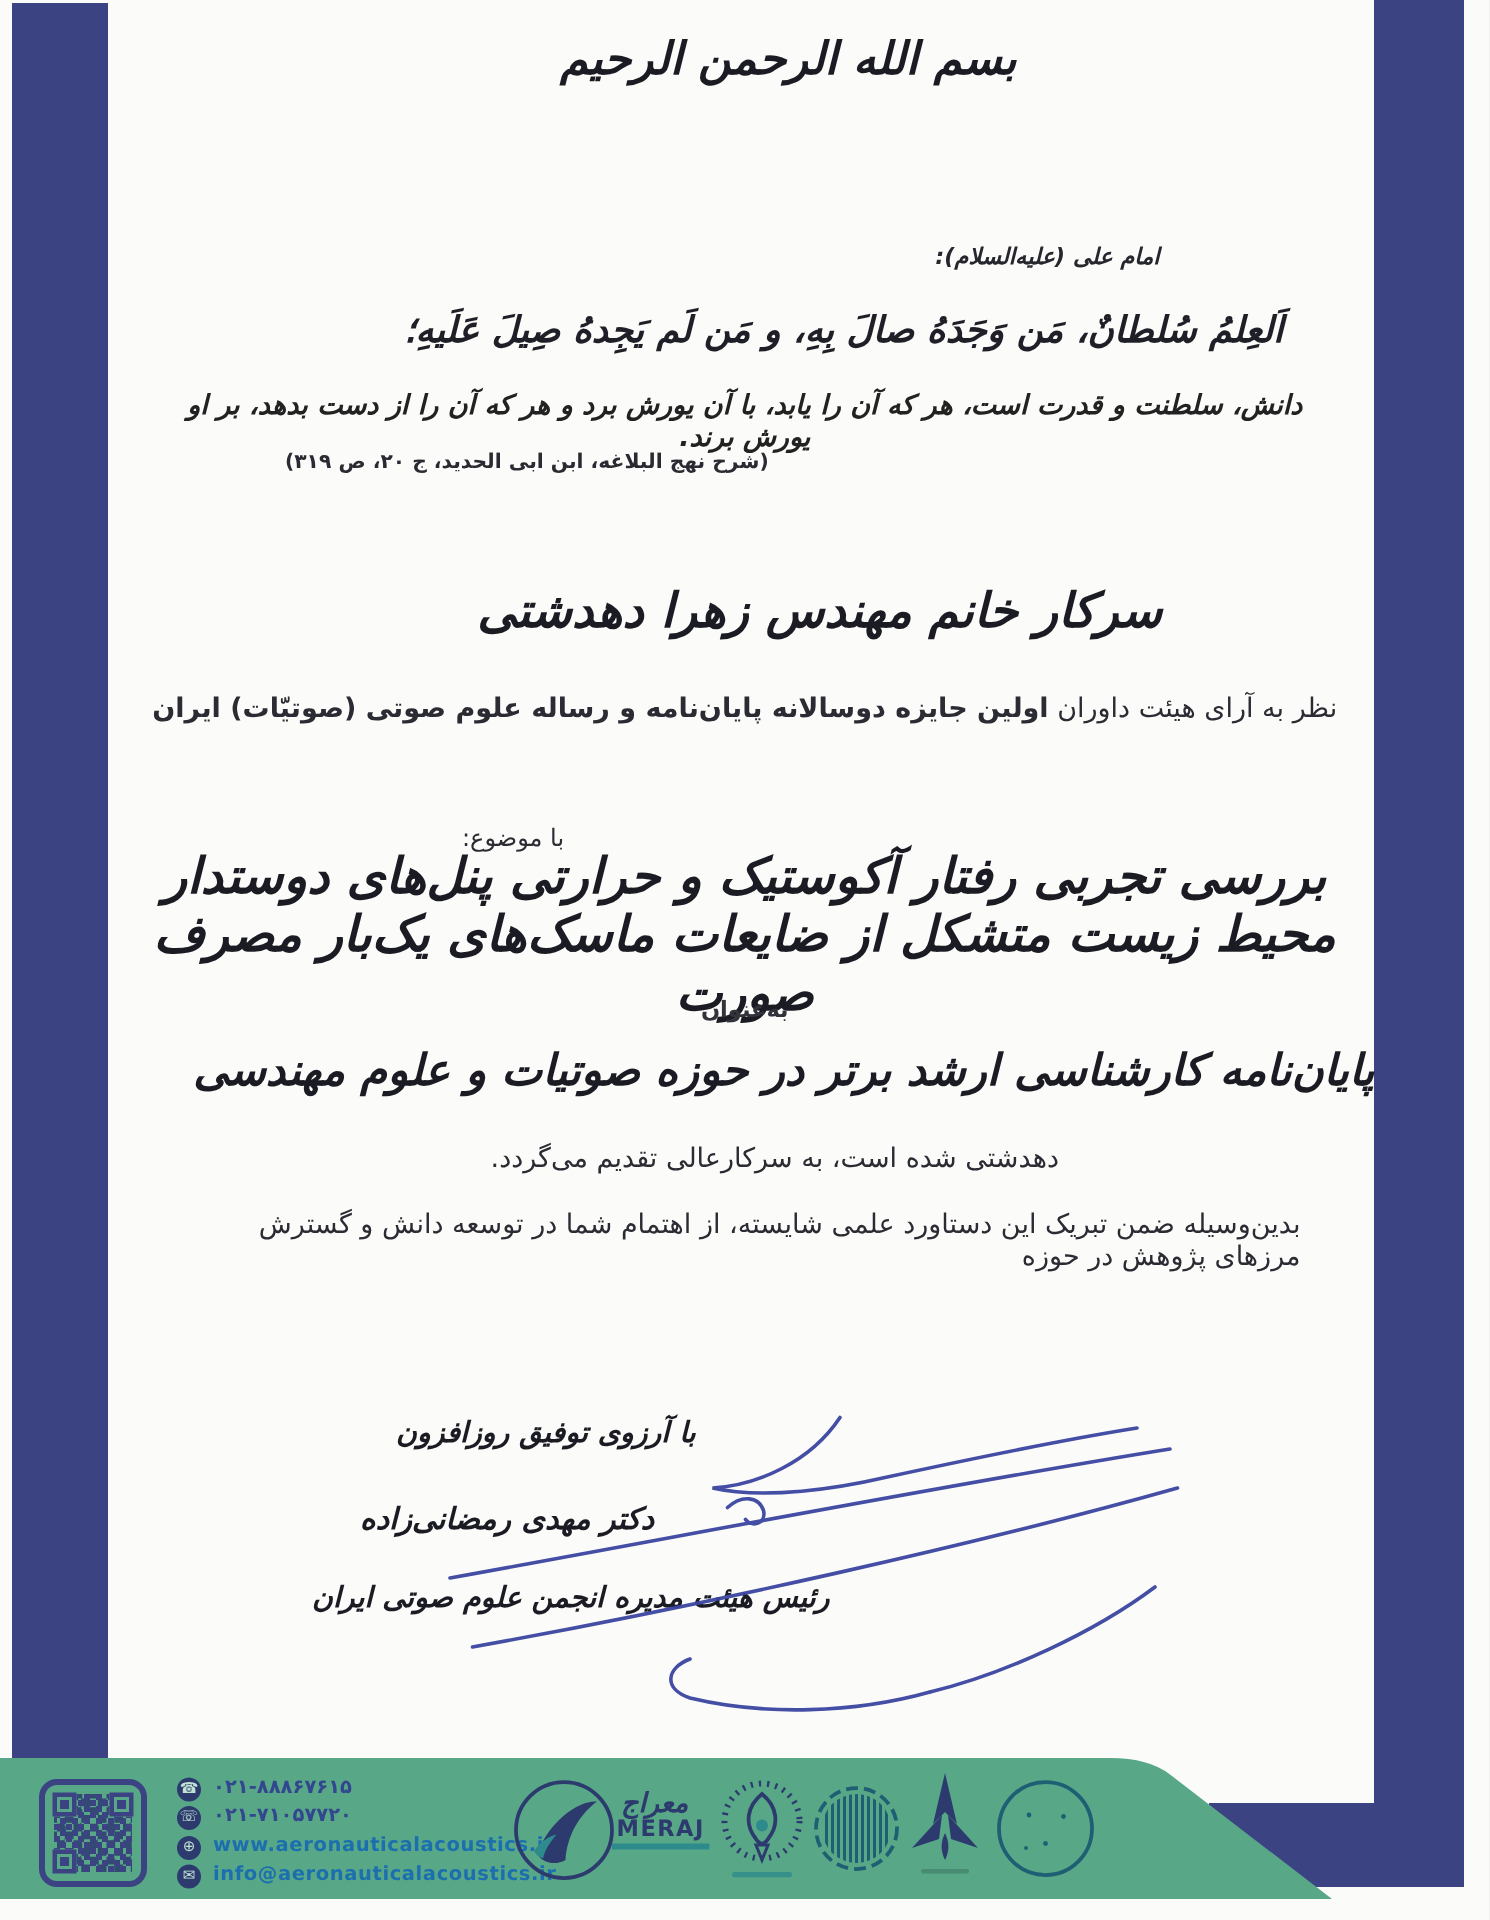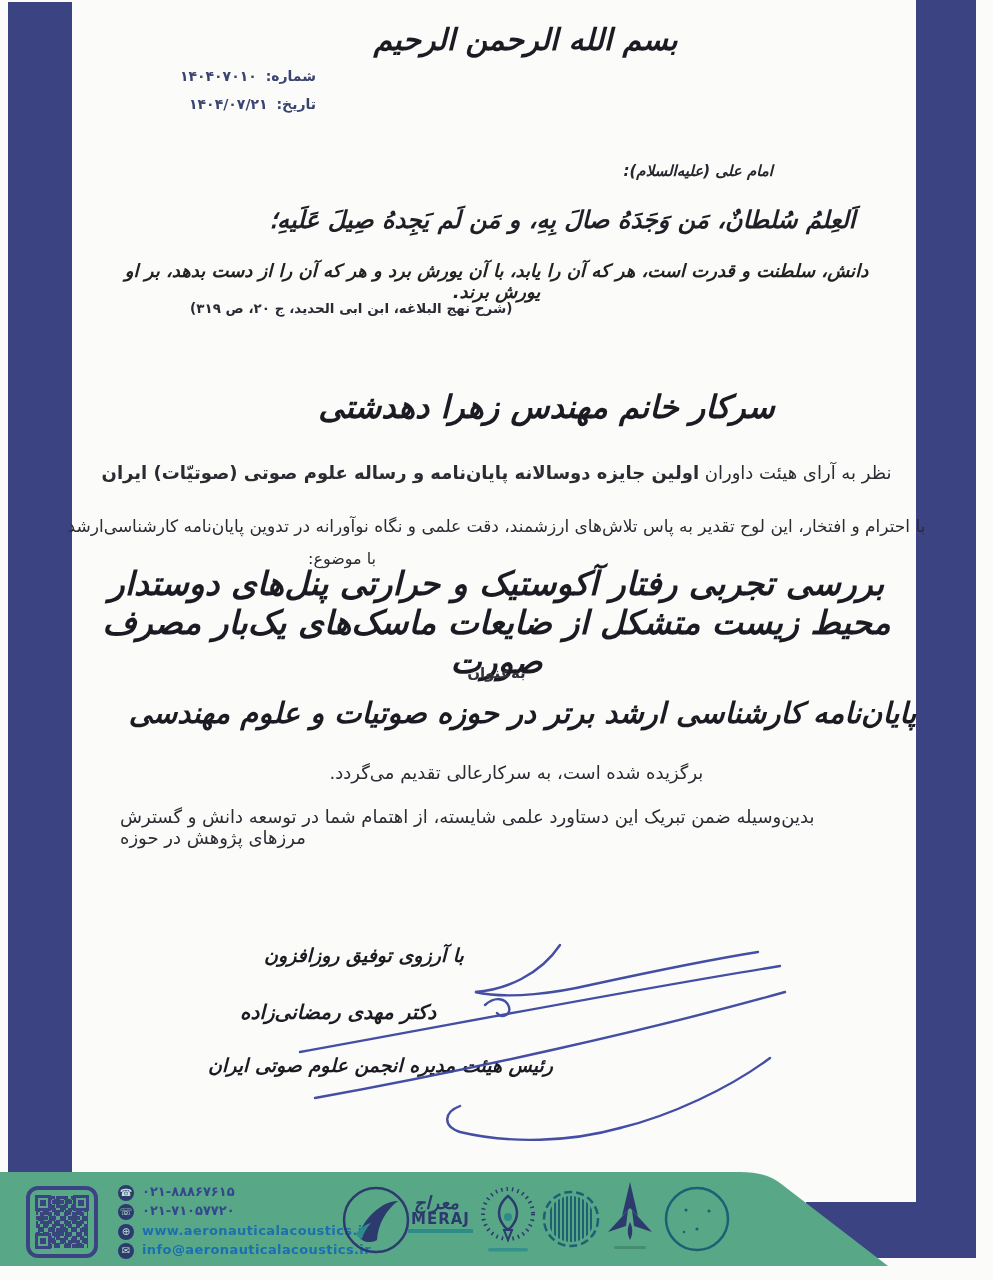--- a/index.html
+++ b/index.html
@@ -40,21 +40,21 @@
 
   .recipient{top:388px;font-size:32px;transform:translateX(50px);}
   .intro{top:462px;font-size:18px;}
   .intro b{font-weight:bold;}
   .line2{top:516px;left:56px;right:56px;text-align:center;font-size:17px;}
   .subject{top:549px;left:308px;font-size:16px;}
   .thesis{top:564px;font-size:33px;letter-spacing:-.5px;}
   .aslabel{top:664px;font-size:15px;font-weight:bold;color:#33333c;}
   .award{top:696px;font-size:29px;transform:translateX(26px);}
   .selected{top:762px;font-size:18px;transform:translateX(20px);}
-  .closing1{top:806px;left:120px;right:126px;text-align:left;font-size:18px;}
+  .closing1{top:806px;left:120px;right:126px;text-align:right;font-size:18px;}
   .closing2{top:848px;font-size:18px;transform:translateX(-16px);}
 
   .sig-wish{top:944px;left:264px;font-size:19px;}
   .sig-name{top:1000px;left:240px;font-size:20px;}
   .sig-title{top:1054px;left:208px;font-size:19px;}
   .sig-svg{position:absolute;left:270px;top:930px;width:540px;height:235px;pointer-events:none;}
 
   
   .qr{position:absolute;left:26px;top:1186px;width:52px;height:52px;
       border:4px solid var(--navy);border-radius:12px;background:var(--band);padding:6px;}
@@ -84,48 +84,37 @@
 <div class="page">
 
   <div class="bar bar-left"></div>
   <div class="bar bar-right"></div>
   <div class="bar bar-stub"></div>
   <svg class="ribbon-svg" viewBox="0 0 993 1280">
     <path d="M0,1172 L740,1172 Q766,1172 780,1183 L888,1266 L0,1266 Z" fill="var(--band)"></path>
   </svg>
 
   <div class="abs center rtl calligraphy bismillah" style="left:130px;">بسم الله الرحمن الرحیم</div>
-  <div class="abs rtl refblock">
-    <div class="refline">
-      <span>شماره:</span>
-      <span>۱۴۰۴۰۷۰۱۰</span>
-    </div>
-    <div class="refline">
-      <span>تاریخ:</span>
-      <span>۱۴۰۴/۰۷/۲۱</span>
-    </div>
-  </div>
 
   <div class="abs quote">
     <div class="q-attr rtl">امام علی (علیه‌السلام):</div>
     <div class="q-arabic rtl">اَلعِلمُ سُلطانٌ، مَن وَجَدَهُ صالَ بِهِ، و مَن لَم یَجِدهُ صِیلَ عَلَیهِ؛</div>
     <div class="q-trans rtl">دانش، سلطنت و قدرت است، هر که آن را یابد، با آن یورش برد و هر که آن را از دست بدهد، بر او یورش برند.</div>
     <div class="q-src rtl">(شرح نهج البلاغه، ابن ابی الحدید، ج ۲۰، ص ۳۱۹)</div>
   </div>
 
   <div class="abs center rtl calligraphy recipient">سرکار خانم مهندس زهرا دهدشتی</div>
   <div class="abs center rtl intro">
     <span>نظر به آرای هیئت داوران </span><b>اولین جایزه دوسالانه پایان‌نامه و رساله علوم صوتی (صوتیّات) ایران</b>
   </div>
-  <div class="abs rtl line2">با احترام و افتخار، این لوح تقدیر به پاس تلاش‌های ارزشمند، دقت علمی و نگاه نوآورانه در تدوین پایان‌نامه کارشناسی‌ارشد</div>
   <div class="abs rtl subject">با موضوع:</div>
   <div class="abs center rtl calligraphy thesis">بررسی تجربی رفتار آکوستیک و حرارتی پنل‌های دوستدار محیط زیست متشکل از ضایعات ماسک‌های یک‌بار مصرف صورت</div>
   <div class="abs center rtl calligraphy award">پایان‌نامه کارشناسی ارشد برتر در حوزه صوتیات و علوم مهندسی</div>
   <div class="abs center rtl aslabel">به‌عنوان</div>
-  <div class="abs center rtl selected">برگزیده شده است، به سرکارعالی تقدیم می‌گردد.</div>
+  <div class="abs center rtl selected">دهدشتی شده است، به سرکارعالی تقدیم می‌گردد.</div>
   <div class="abs rtl closing1">بدین‌وسیله ضمن تبریک این دستاورد علمی شایسته، از اهتمام شما در توسعه دانش و گسترش مرزهای پژوهش در حوزه</div>
 
   <div class="abs rtl calligraphy sig-wish">با آرزوی توفیق روزافزون</div>
   <div class="abs rtl calligraphy sig-name">دکتر مهدی رمضانی‌زاده</div>
   <div class="abs rtl calligraphy sig-title">رئیس هیئت مدیره انجمن علوم صوتی ایران</div>
   <svg class="sig-svg" viewBox="0 0 540 235" fill="none">
     <g stroke="var(--sig)" stroke-width="2.4" stroke-linecap="round" opacity="0.95">
       <path d="M290 15 C270 45 235 60 205 62 C240 70 290 62 320 55 C380 42 450 28 488 22"></path>
       <path d="M215 75 C225 66 236 68 239 77 C241 85 232 89 227 83"></path>
       <path d="M30 122 C180 95 360 60 510 36"></path>

